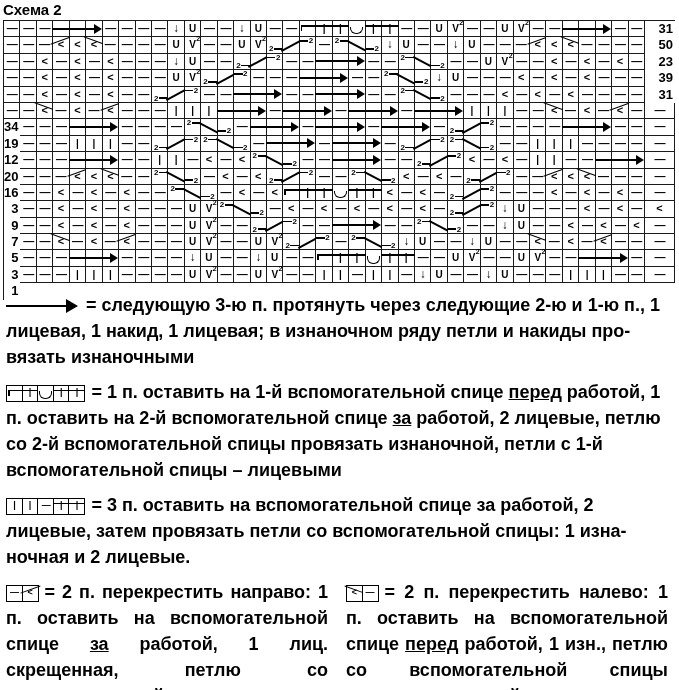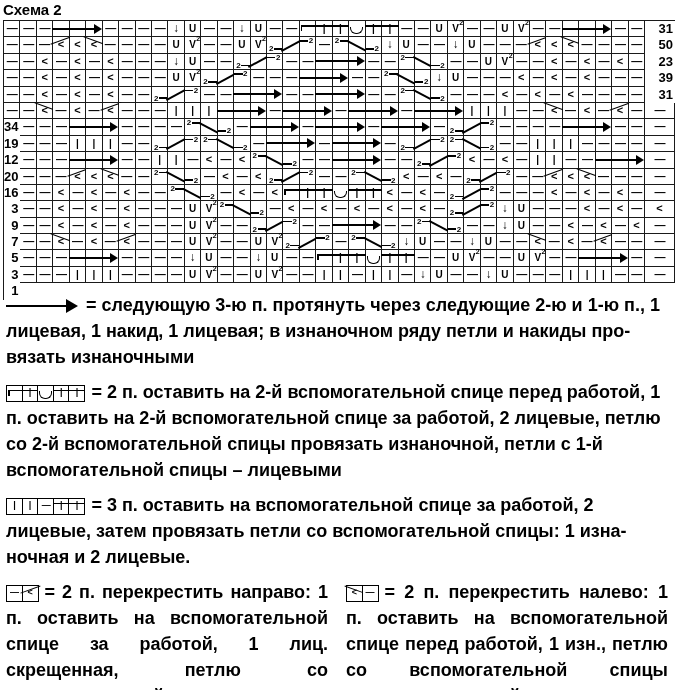--- a/index.html
+++ b/index.html
@@ -56,21 +56,21 @@
     border:1.6px solid #000;border-top:none;border-radius:0 0 6px 6px;}
   
   .cell.cl1::after,.cell.cr2::before{content:"";position:absolute;left:-20%;width:140%;top:20%;
     height:1.4px;background:#000;transform:rotate(20deg);}
   .cell.cr2::before{transform:rotate(-20deg);}
 
   
   #legend{position:absolute;left:6px;top:292px;width:668px;font-size:18px;font-weight:bold;
     line-height:26px;}
   .legend-item{margin-bottom:9px;}
-  .runs .u{}
+  .runs .u{text-decoration:underline;}
   .sym{display:inline-flex;vertical-align:middle;margin-right:6px;}
   .sym .cell{width:15px;height:15px;border:1.4px solid #000;margin-left:-1.4px;
     font-size:9px;line-height:13px;}
   .sym .cell:first-child{margin-left:0;}
   .arrow-glyph{display:inline-block;position:relative;width:72px;height:14px;
     vertical-align:middle;margin-right:8px;}
   .arrow-glyph::after{content:"";position:absolute;left:0;right:9px;top:50%;height:2.4px;
     margin-top:-1.2px;background:#000;}
   .arrow-glyph::before{content:"";position:absolute;right:0;top:50%;transform:translateY(-50%);
     width:0;height:0;border-left:12px solid #000;border-top:7px solid transparent;
@@ -728,21 +728,21 @@
     </div>
 <div id="legend">
   <div id="legend-block">
         <div class="legend-item"><span class="arrow-glyph"></span><span class="runs"><span>= следующую 3-ю п. протянуть через следующие 2-ю и 1-ю п., 1 лицевая, 1 накид, 1 лицевая; в изнаночном ряду петли и накиды про­вязать изнаночными</span></span></div>
         <div class="legend-item"><span class="sym">
             <div class="cell hk"></div>
             <div class="cell b">|</div>
             <div class="cell dp"></div>
             <div class="cell b">|</div>
             <div class="cell b">|</div>
-          </span><span class="runs"><span>= 2 п. оставить на 2-й вспомогательной спице </span><span class="u">перед</span><span> работой, 1 п. оставить на 2-й вспомогательной спице </span><span class="u">за</span><span> работой, 2 ли­цевые, петлю со 2-й вспомогательной спицы провязать изнаночной, петли с 1-й вспомогательной спицы – лицевыми</span></span></div>
+          </span><span class="runs"><span>= 1 п. оставить на 1-й вспомогательной спице </span><span class="u">перед</span><span> работой, 1 п. оставить на 2-й вспомогательной спице </span><span class="u">за</span><span> работой, 2 ли­цевые, петлю со 2-й вспомогательной спицы провязать изнаночной, петли с 1-й вспомогательной спицы – лицевыми</span></span></div>
         <div class="legend-item"><span class="sym">
             <div class="cell k">|</div>
             <div class="cell k">|</div>
             <div class="cell d">—</div>
             <div class="cell b">|</div>
             <div class="cell b">|</div>
           </span><span class="runs"><span>= 3 п. оставить на вспомогательной спице за работой, 2 лицевые, затем провязать петли со вспомогательной спицы: 1 изна­ночная и 2 лицевые.</span></span></div>
       </div>
   <div id="cols2">
         <div class="legend-item"><span class="sym">

